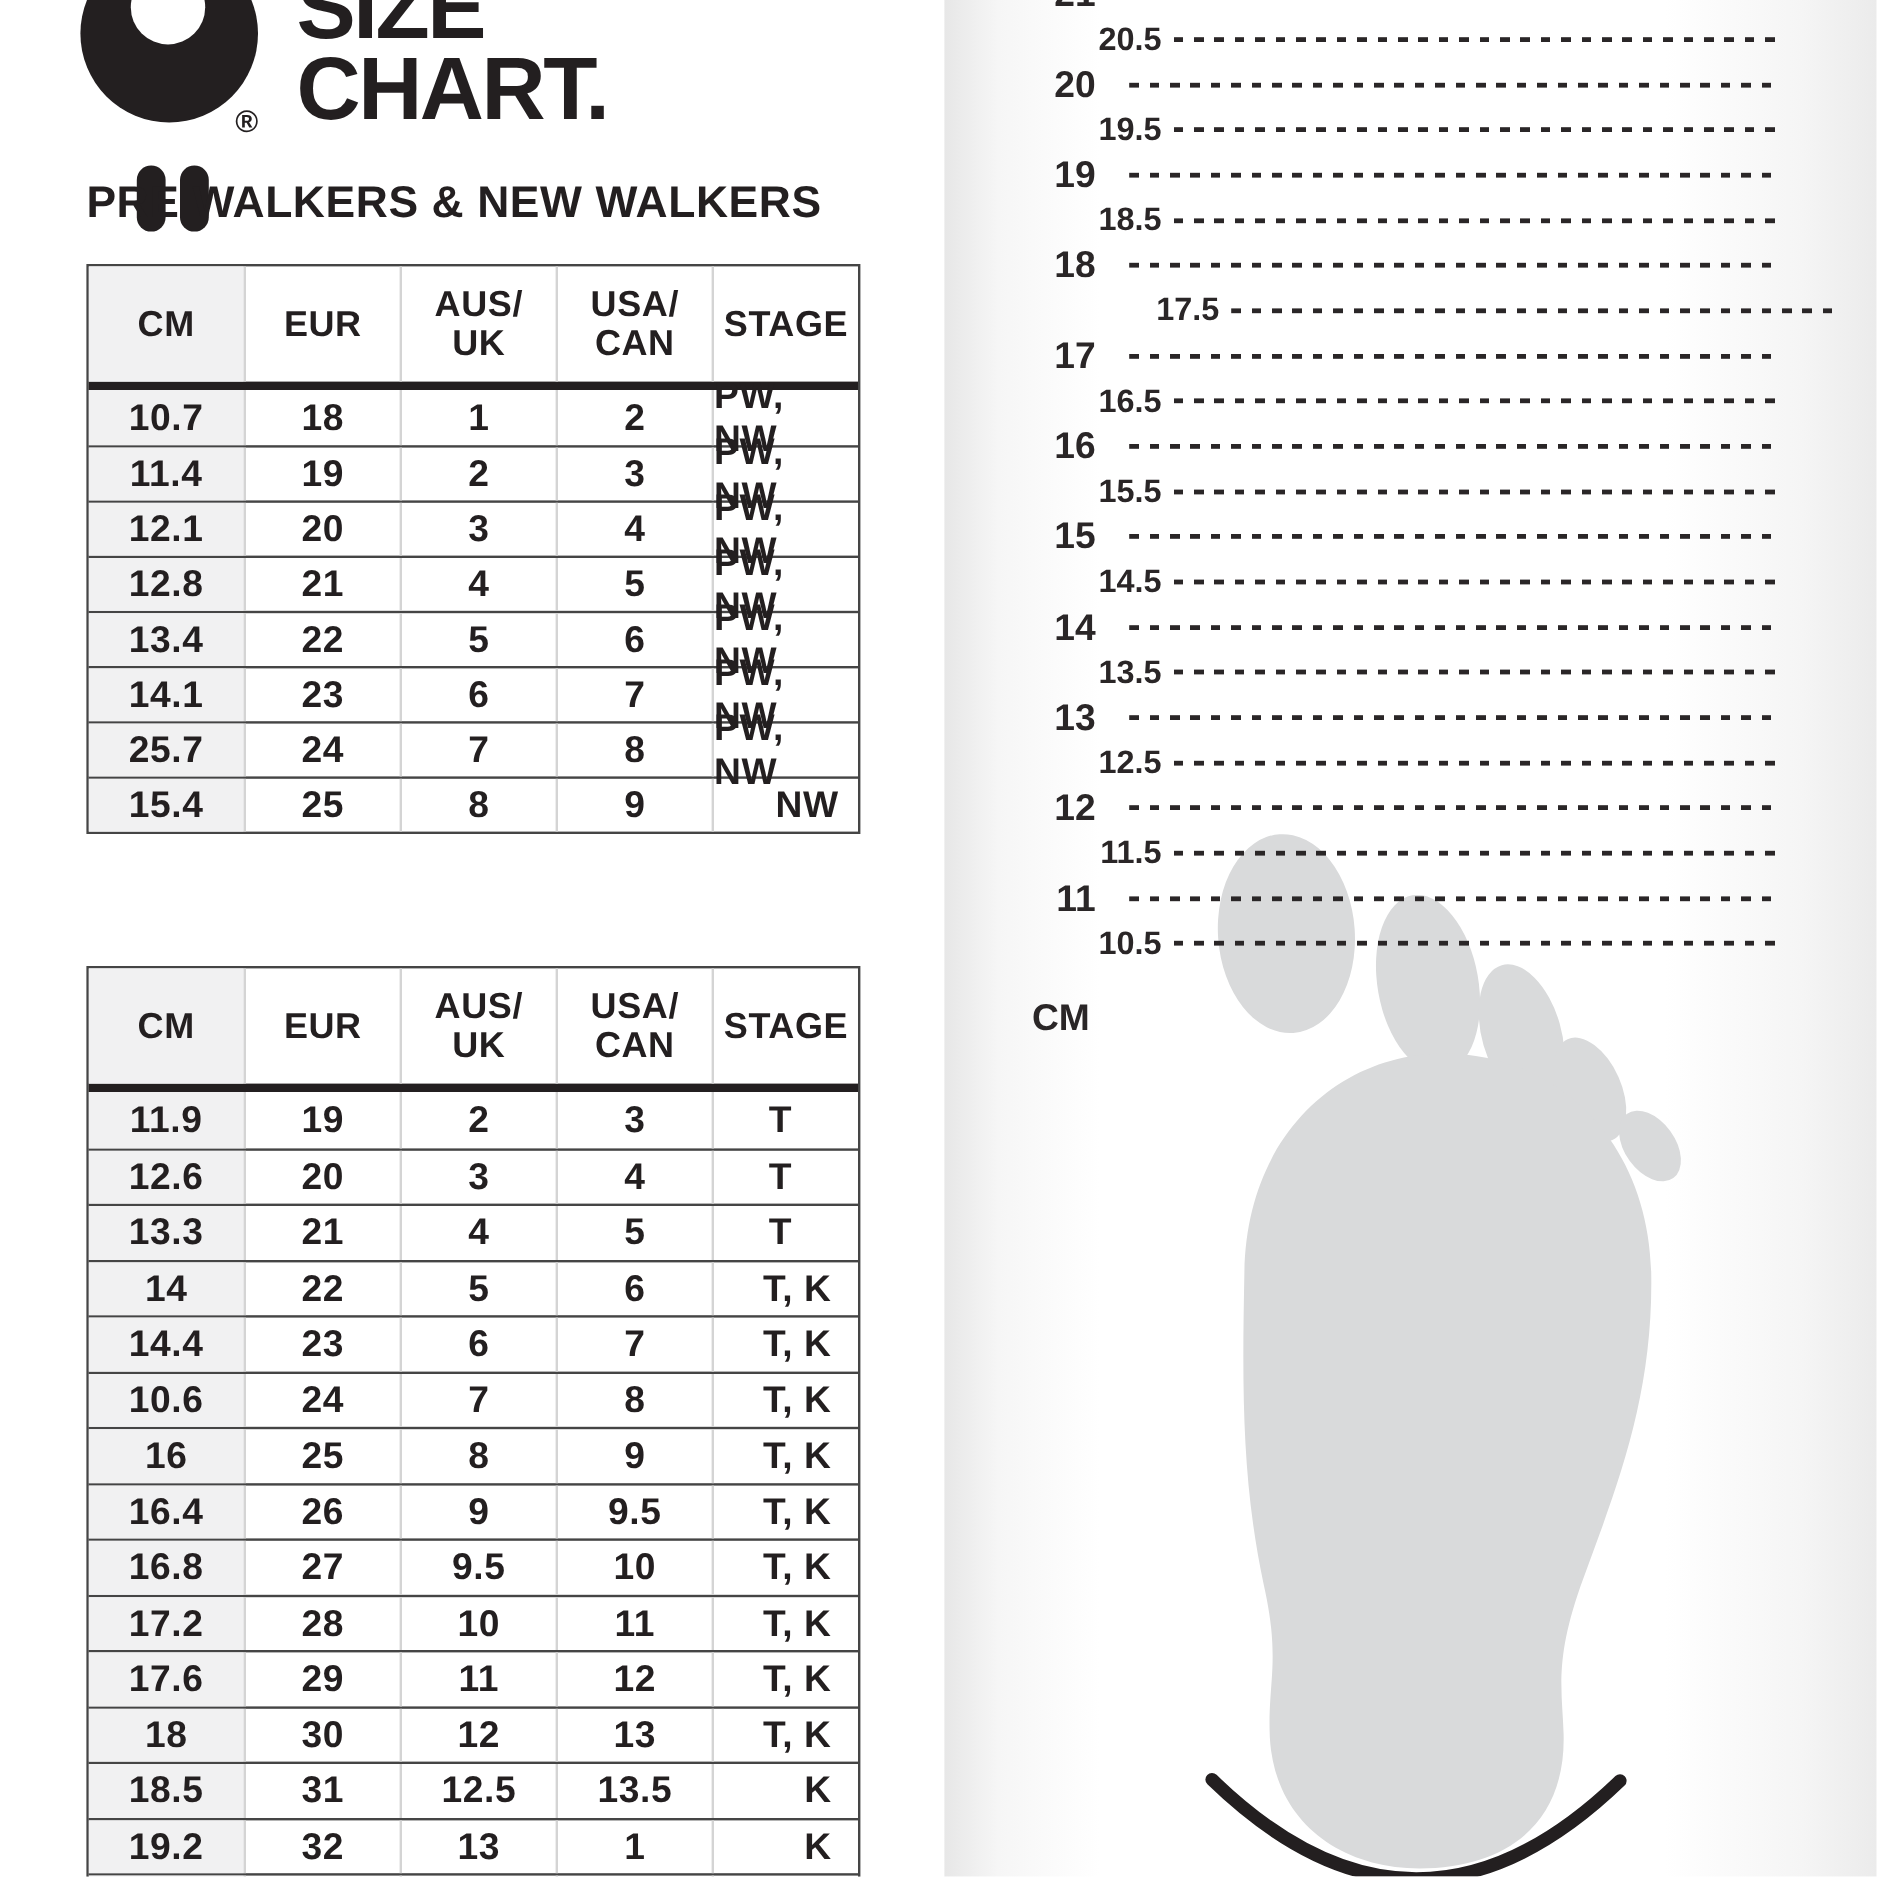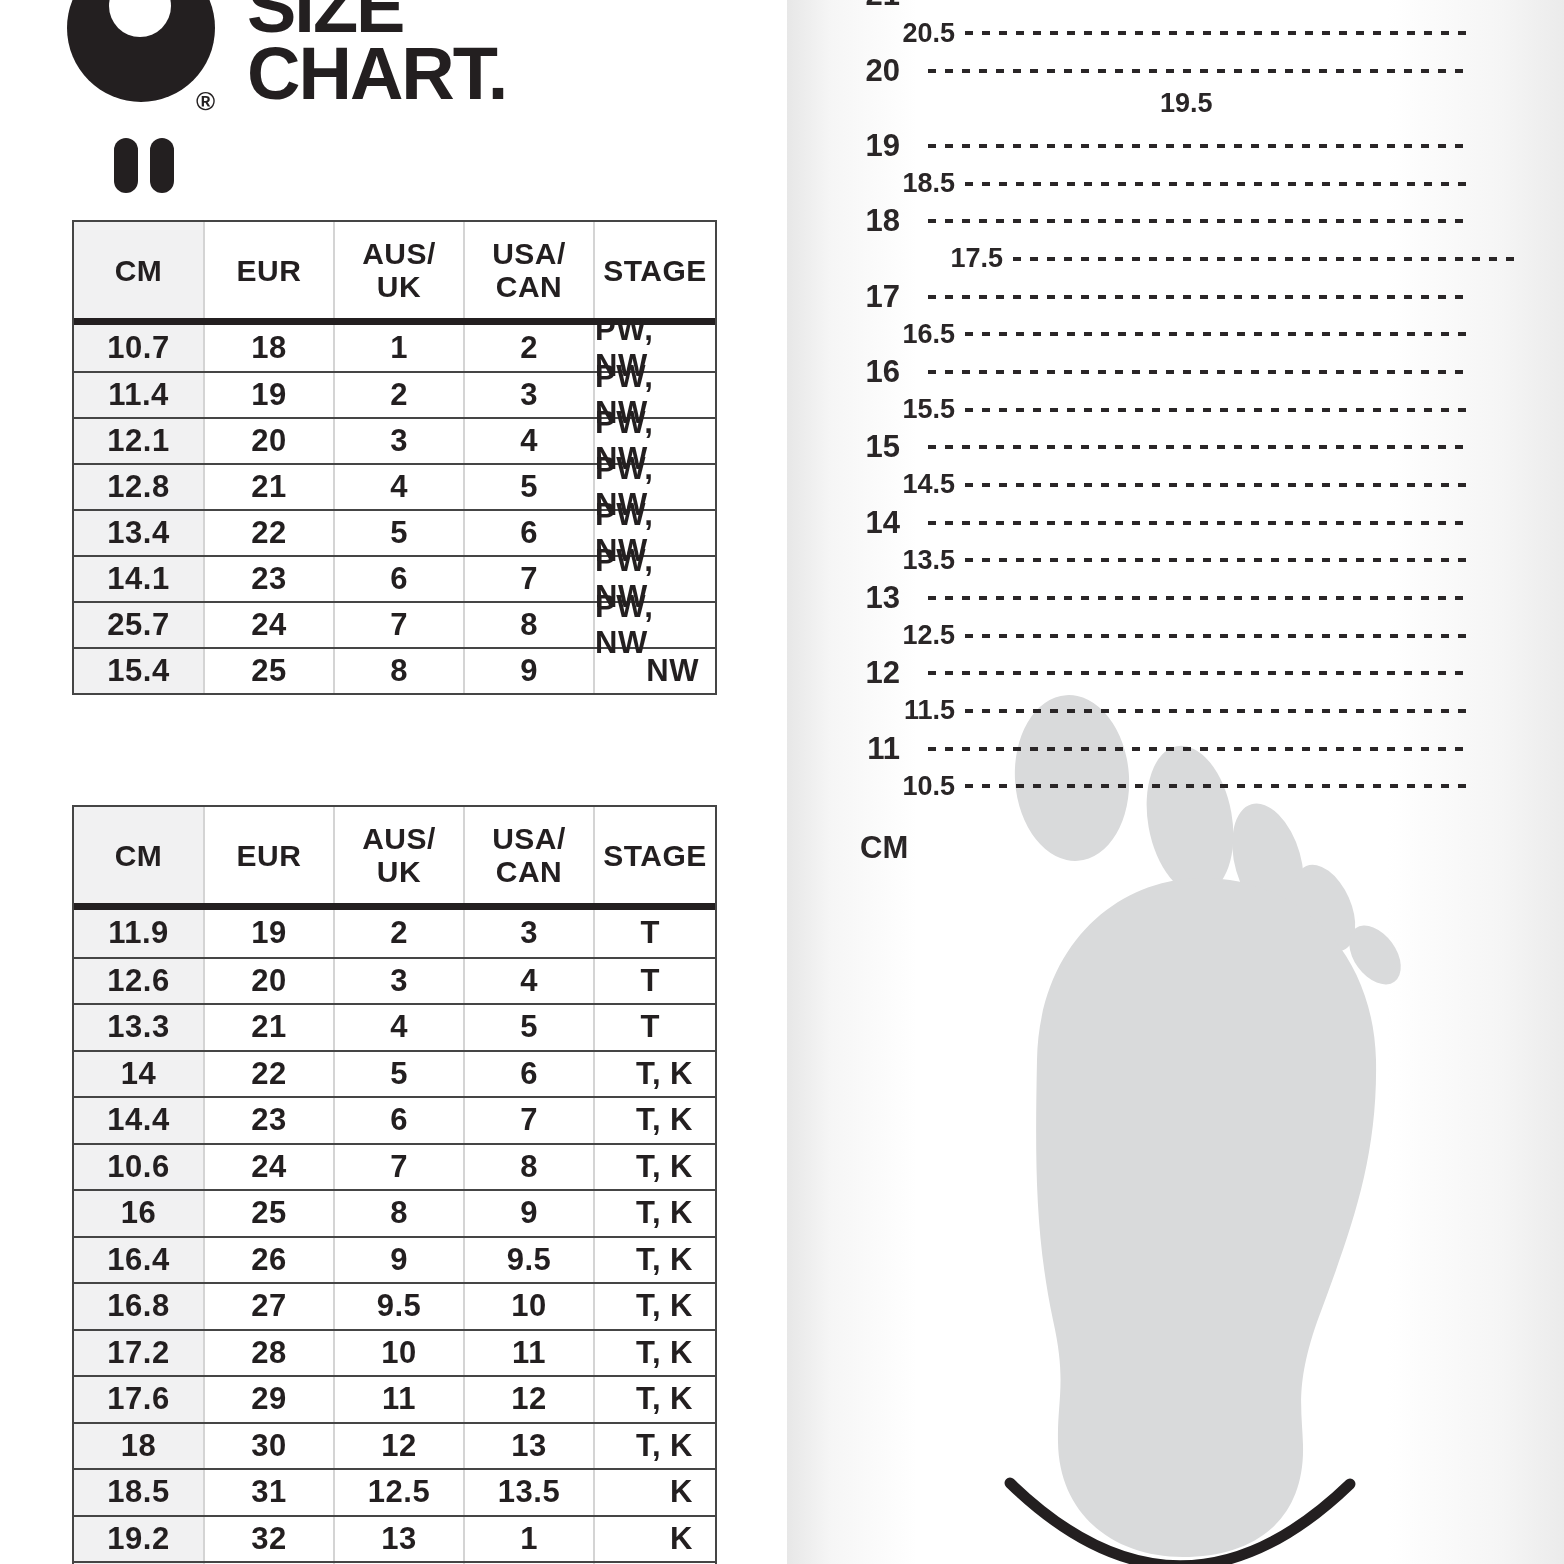--- a/index.html
+++ b/index.html
@@ -39,21 +39,21 @@
   .hcell{flex-direction:column;justify-content:center;font-size:30px;font-weight:800;line-height:33px;letter-spacing:0.5px;}
   .hcell span{display:block;text-align:center;}
   .t1 .cell.stage{justify-content:flex-end;padding-right:16px;}
   .t2 .cell.stage{justify-content:flex-end;padding-right:22px;}
   .t2 .cell.stage.stage-t{padding-right:55px;}
 
   
   .right-pane{position:absolute;left:787px;top:0;width:777px;height:1564px;overflow:hidden;
     background:linear-gradient(90deg,#e7e7e7 0px,#f6f6f6 45px,#ffffff 130px,#ffffff 600px,#f5f5f5 715px,#ebebeb 777px);}
   .foot-svg{position:absolute;left:0;top:0;z-index:1;}
-  .rrow{position:absolute;left:0;width:683px;height:40px;display:flex;align-items:center;z-index:2;}
+  .rrow{position:absolute;left:13px;width:683px;height:40px;display:flex;align-items:center;z-index:2;}
   .rlabel{display:block;text-align:right;color:#2a2627;white-space:nowrap;}
   .rlabel.whole{width:113px;font-size:31px;font-weight:800;}
   .rlabel.half{width:168px;font-size:27px;font-weight:800;}
   .rdash{flex:1;height:4px;background:repeating-linear-gradient(90deg,#2a2627 0 8px,transparent 8px 17px);}
   .rdash.whole{margin-left:28px;}
   .rdash.half{margin-left:10px;}
   .cm-unit{position:absolute;left:73px;top:830px;font-size:31px;font-weight:800;color:#2a2627;z-index:2;}
 </style>
 </head>
 <body>
@@ -66,20 +66,21 @@
     <div class="logo-leg l1"></div>
     <div class="logo-leg l2"></div>
     <div class="logo-reg">®</div>
   </div>
 
   <div class="brand">
     <div>SIZE</div>
     <div>CHART.</div>
   </div>
 
+  <div class="sec-heading h1">PRE WALKERS &amp; NEW WALKERS</div>
 
   <div class="sizetable t1" id="table-0">
       <div class="thead">
         <div class="cell hcell c0 cmcol">
           <span>CM</span>
         </div>
         <div class="cell hcell c1">
           <span>EUR</span>
         </div>
         <div class="cell hcell c2">
@@ -305,21 +306,21 @@
           <span class="rlabel whole">21</span>
         </div>
         <div class="rrow" style="top: 13px;">
           <span class="rlabel half">20.5</span>
           <span class="rdash half"></span>
         </div>
         <div class="rrow" style="top: 50.665px;">
           <span class="rlabel whole">20</span>
           <span class="rdash whole"></span>
         </div>
-        <div class="rrow" style="top: 88.33px; flex-direction: column;">
+        <div class="rrow" style="top: 88.33px;">
           <span class="rlabel half">19.5</span>
           <span class="rdash half"></span>
         </div>
         <div class="rrow" style="top: 125.995px;">
           <span class="rlabel whole">19</span>
           <span class="rdash whole"></span>
         </div>
         <div class="rrow" style="top: 163.66px;">
           <span class="rlabel half">18.5</span>
           <span class="rdash half"></span>

